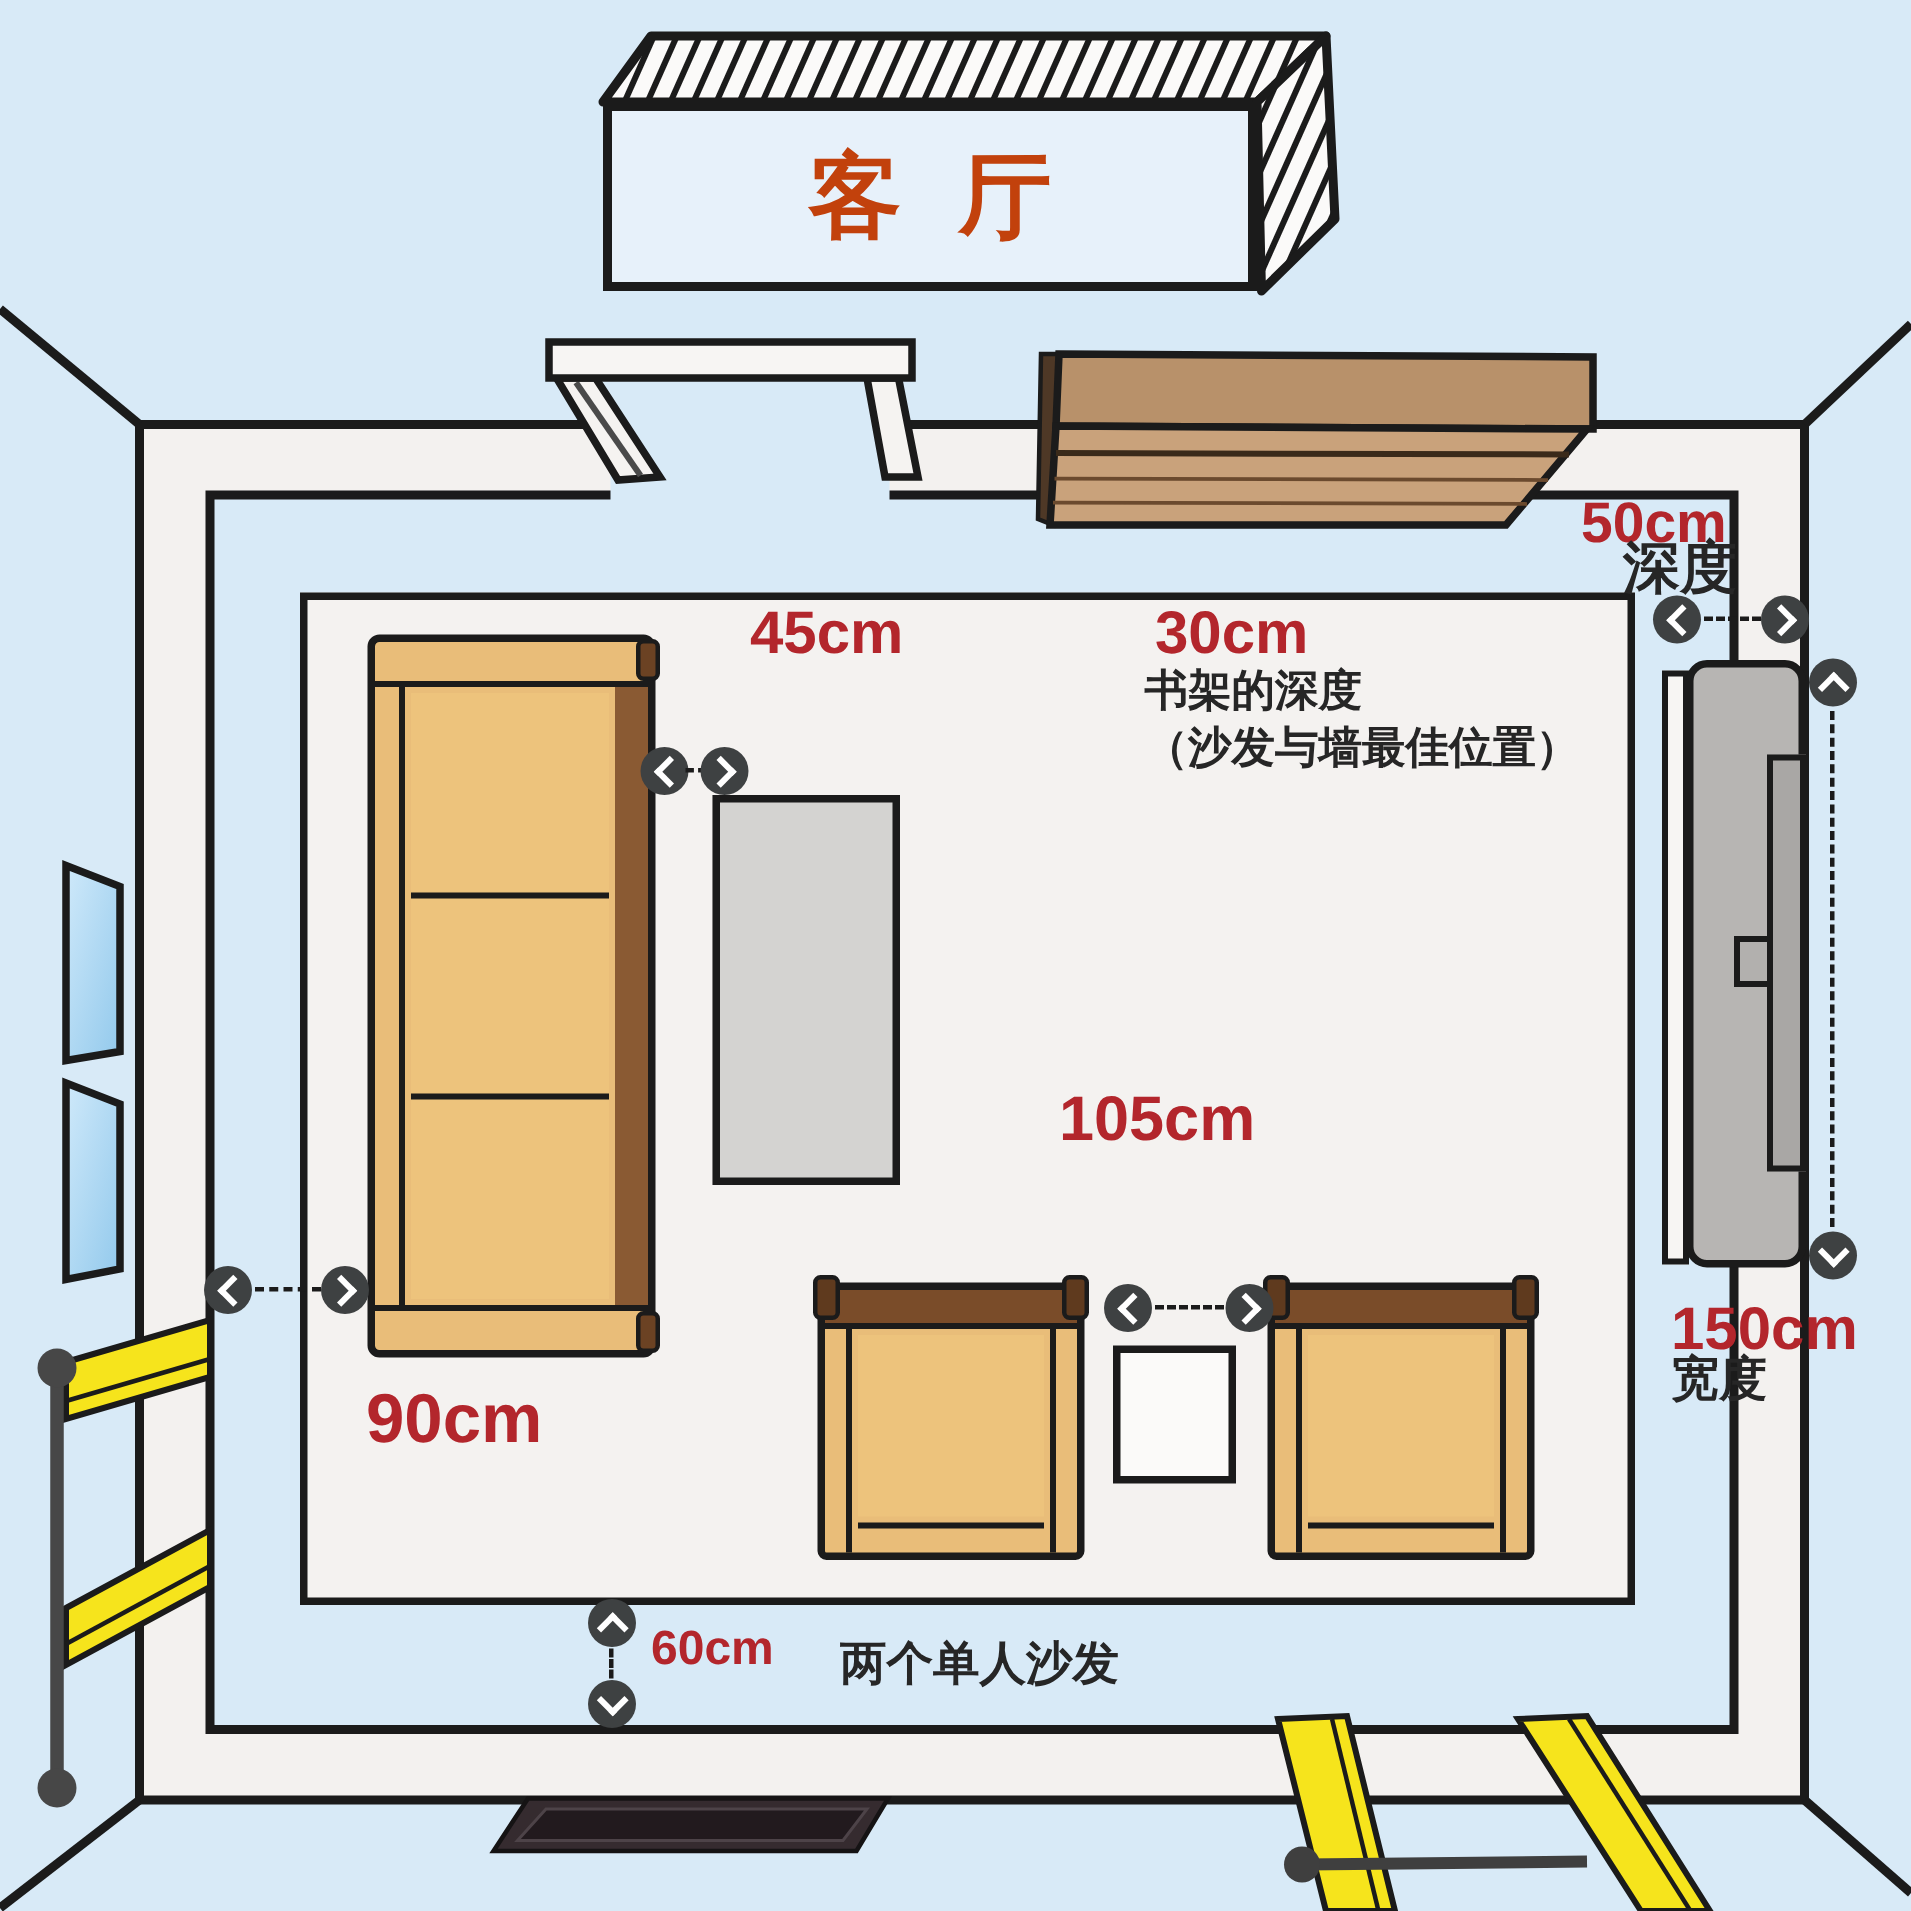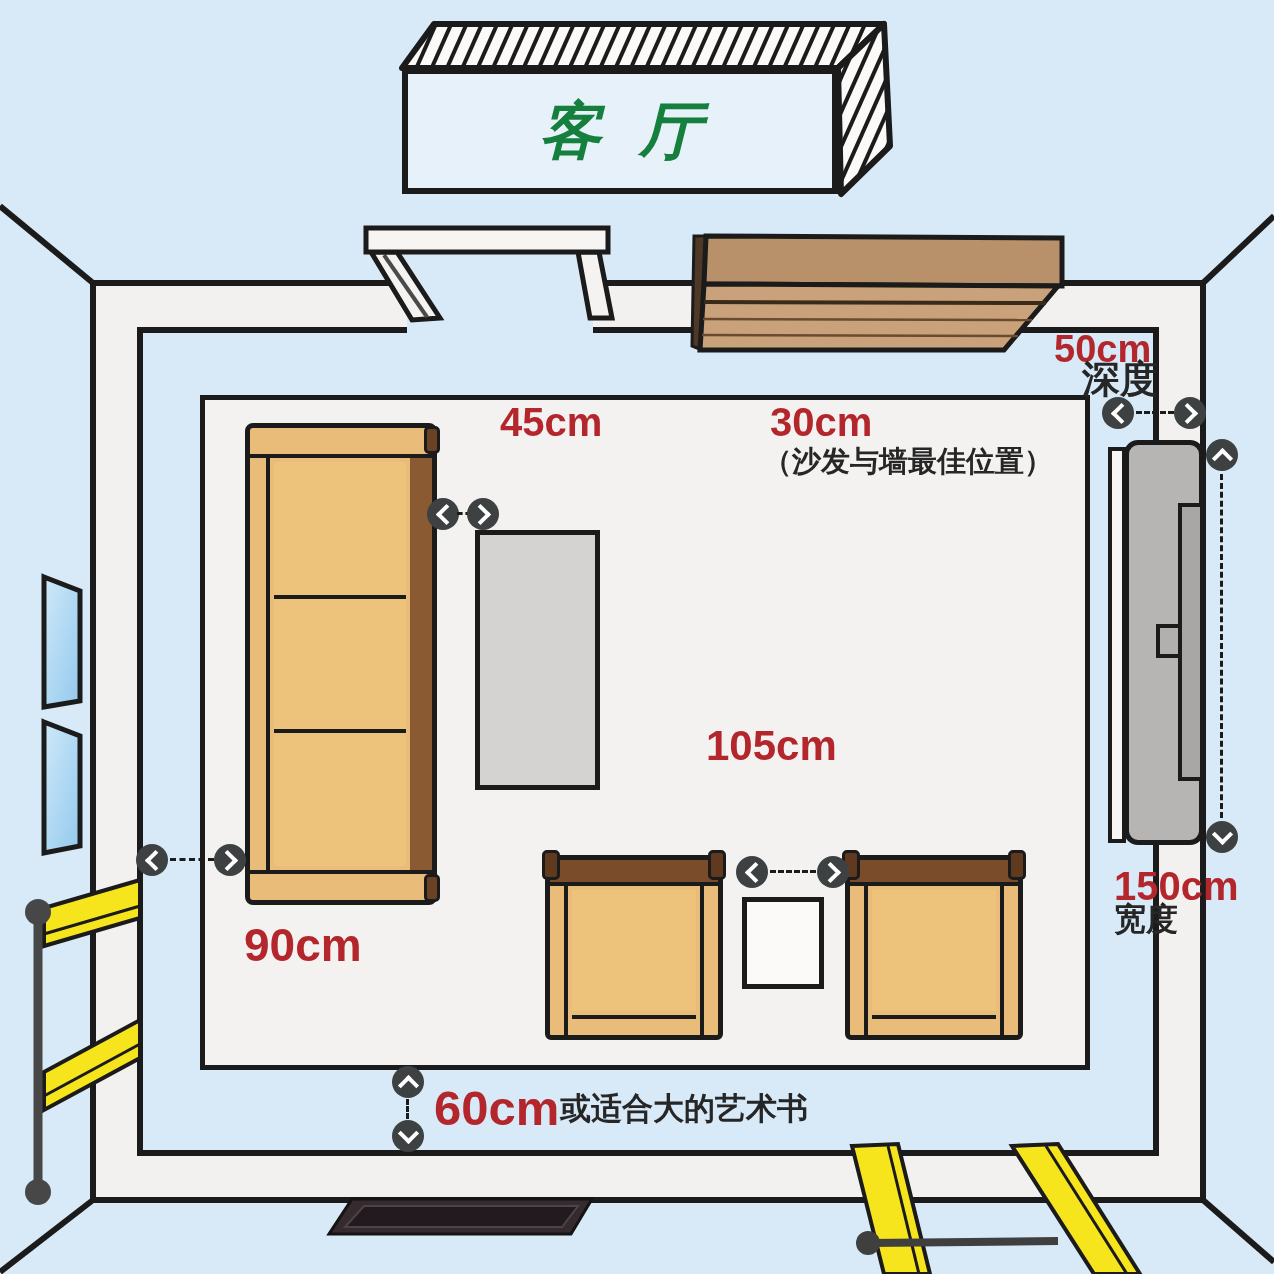--- a/index.html
+++ b/index.html
@@ -99,21 +99,21 @@
       <polygon points="352,1199 592,1199 571,1234 329,1234" fill="#352b2f" stroke="#151314" stroke-width="3"></polygon>
       <polygon points="364,1206 578,1206 562,1227 345,1227" fill="#221a1e" stroke="#4d4348" stroke-width="2"></polygon>
     </g>
 
     <polygon points="434,24 884,24 838,68 402,68" fill="url(#hatch)" stroke="#1b1b1b" stroke-width="6" stroke-linejoin="round"></polygon>
     <polygon points="838,68 884,24 890,146 841,194" fill="url(#hatch)" stroke="#1b1b1b" stroke-width="6" stroke-linejoin="round"></polygon>
   </svg>
 
   <div class="abs" style="left:402px;top:68px;width:436px;height:126px;background:#e7f1fa;border:6px solid #1b1b1b;
               box-sizing:border-box;display:flex;align-items:center;justify-content:center;">
-    <span style="font-size:62px;font-weight:900;color:#15803d;letter-spacing:38px;padding-left:38px;font-style:italic;">客厅</span>
+    <span style="font-size:62px;font-weight:900;color:#c2410c;letter-spacing:38px;padding-left:38px;">客厅</span>
   </div>
 
   <div id="sofa" class="abs blk" style="left:245px;top:423px;width:192px;height:482px;">
     <div class="sofa-part" style="right:0;top:30px;bottom:30px;width:22px;background:#8a5a33;"></div>
     <div class="sofa-part" style="left:0;top:0;right:0;height:30px;border-bottom:4px solid #1b1b1b;"></div>
     <div class="sofa-part" style="left:0;bottom:0;right:0;height:30px;border-top:4px solid #1b1b1b;"></div>
     <div class="sofa-part" style="left:0;top:30px;bottom:30px;width:20px;border-right:4px solid #1b1b1b;"></div>
     <div class="sofa-part" style="left:24px;right:26px;top:34px;bottom:34px;background:#edc37c;">
       <div class="sofa-part" style="left:0;right:0;top:33%;border-top:4px solid #1b1b1b;"></div>
       <div class="sofa-part" style="left:0;right:0;top:66%;border-top:4px solid #1b1b1b;"></div>
@@ -196,30 +196,31 @@
     </div>
   <div class="dash-v" style="left:406px;top:1099px;height:20px;"></div>
   <div class="dim-circle" style="left:392px;top:1120px;">
       <span class="chev d"></span>
     </div>
 
   <div class="val" style="left:500px;top:400px;font-size:40px;">45cm</div>
 
   <div class="val" style="left:770px;top:400px;font-size:40px;">30cm</div>
   <div class="desc" style="left:763px;top:442px;font-size:29px;">
+    <div>书架的深度</div>
     <div>（沙发与墙最佳位置）</div>
   </div>
 
   <div class="val" style="left:706px;top:722px;font-size:42px;">105cm</div>
 
   <div class="val" style="left:244px;top:918px;font-size:46px;">90cm</div>
 
-  <div class="val" style="left:434px;top:1080px;font-size:49px;">60cm</div>
+  <div class="val" style="left:434px;top:1080px;font-size:32px;">60cm</div>
   <div class="desc" style="left:560px;top:1090px;font-size:31px;">
-    <div>或适合大的艺术书</div>
+    <div>两个单人沙发</div>
   </div>
 
   <div class="val" style="left:1054px;top:328px;font-size:38px;">50cm</div>
   <div class="desc" style="left:1082px;top:360px;font-size:38px;">
     <div>深度</div>
   </div>
 
   <div class="val" style="left:1114px;top:864px;font-size:40px;">150cm</div>
   <div class="desc" style="left:1114px;top:900px;font-size:32px;">
     <div>宽度</div>

